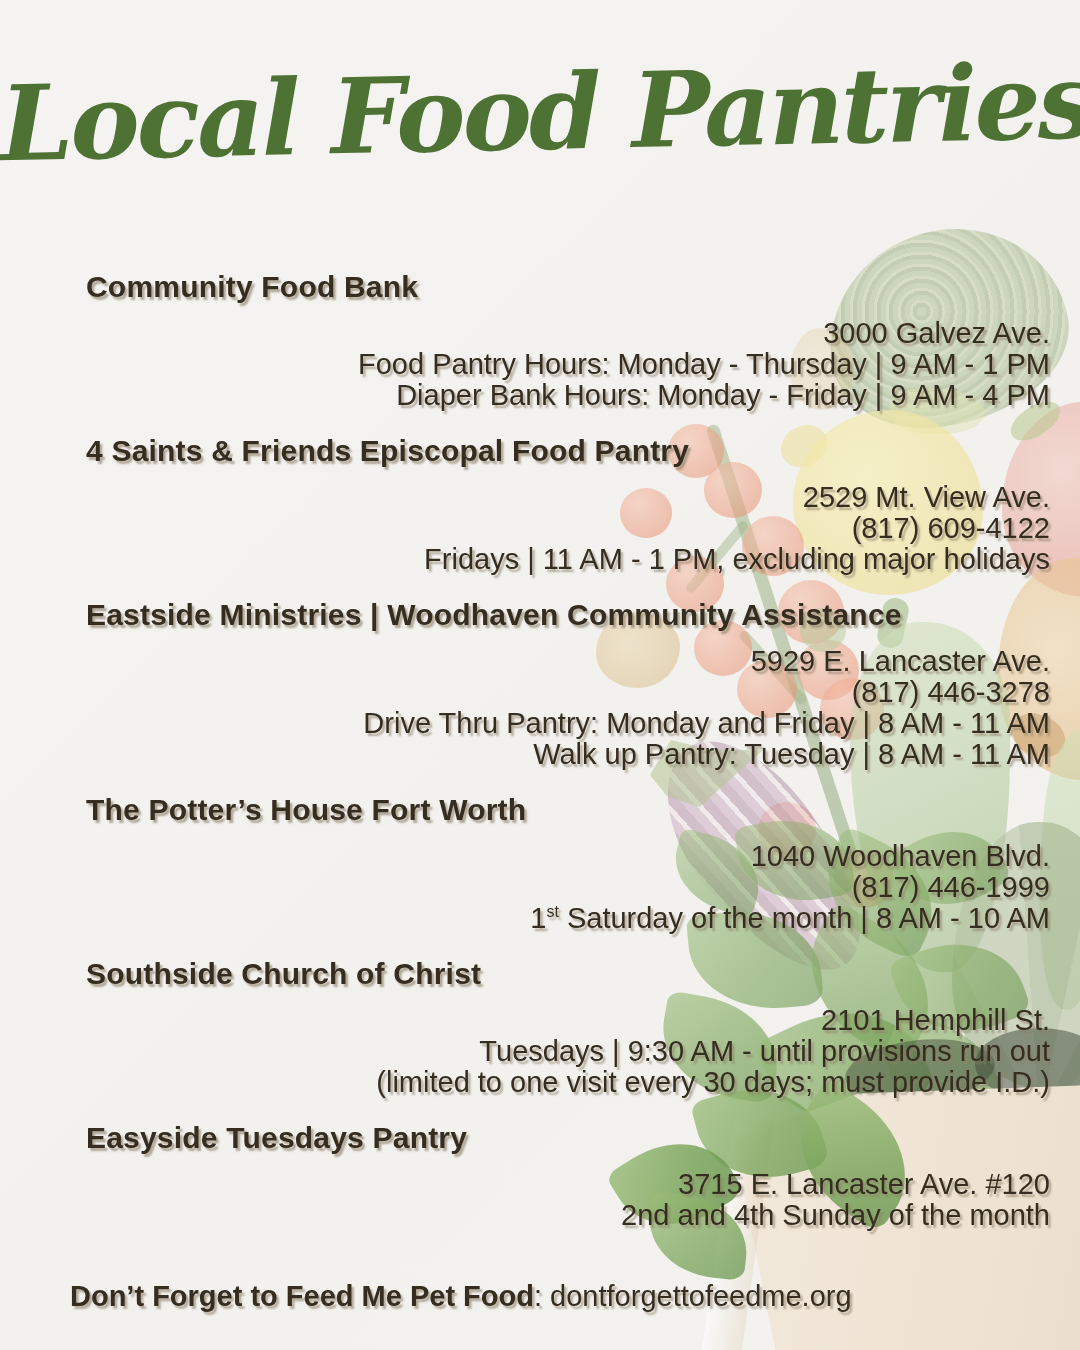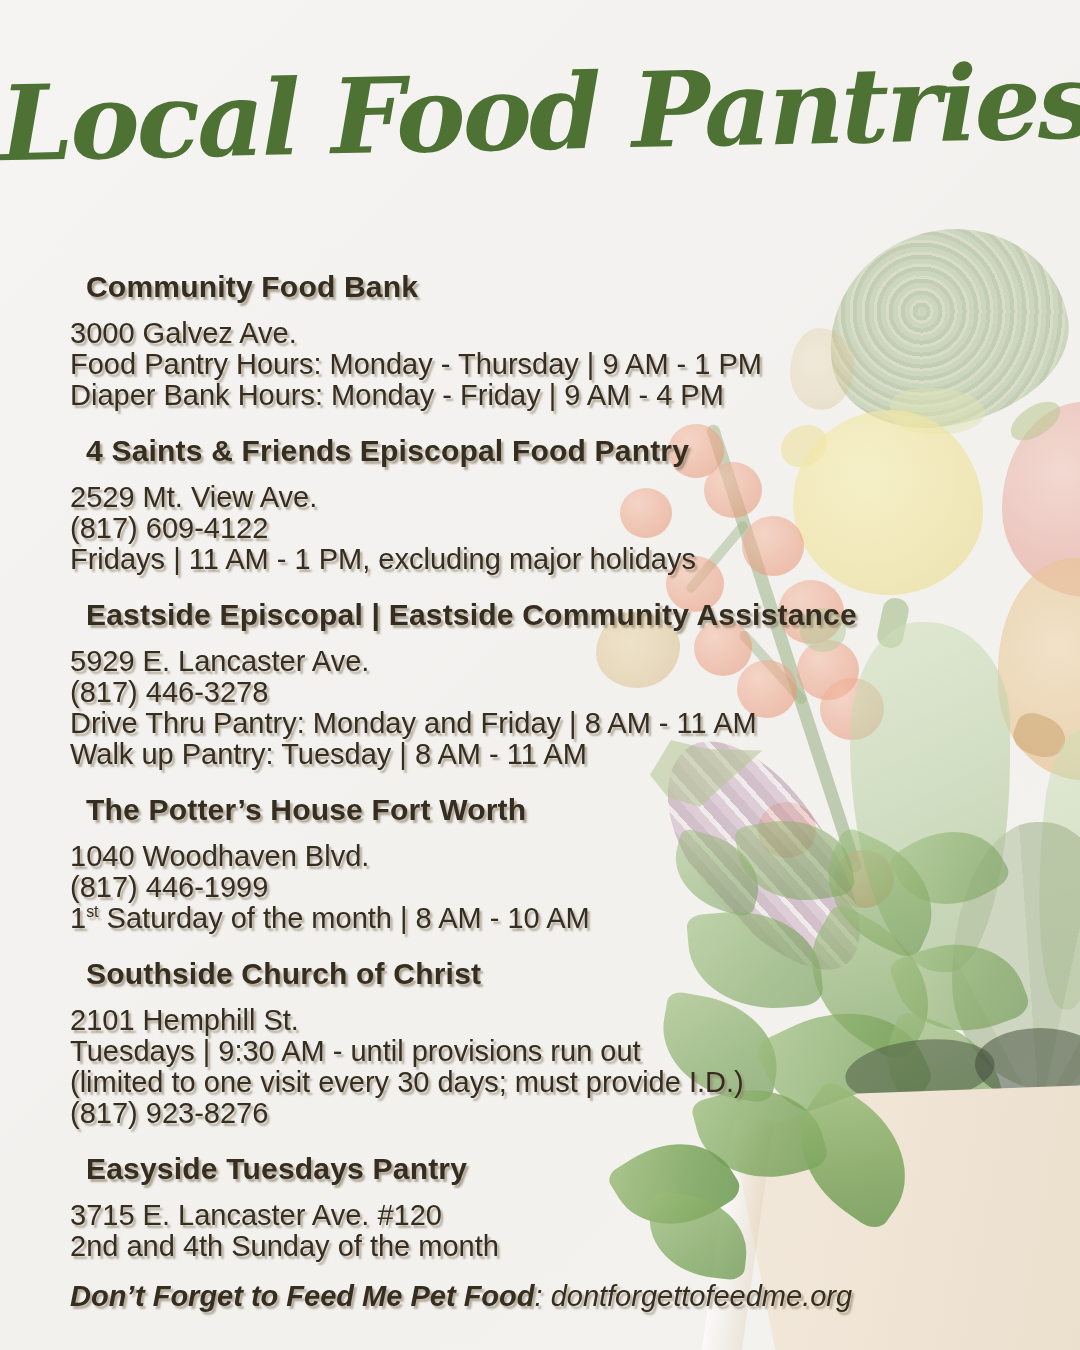--- a/index.html
+++ b/index.html
@@ -95,26 +95,26 @@
   }
   .content{position:absolute;z-index:2;left:70px;top:255px;width:980px;color:#362d21;}
   .pantry{margin:0 0 24px 0;}
   .pantry h2{
     margin:16px;font-size:30px;line-height:31px;font-weight:700;letter-spacing:.2px;white-space:nowrap;
     text-shadow:2.5px 2.5px 2px rgba(141,127,105,.65);
   }
   .pantry p{
     margin:0;font-size:29px;line-height:31px;font-weight:400;white-space:nowrap;
     text-shadow:2.5px 2.5px 2px rgba(141,127,105,.6);
+    text-align:right;
   }
   .pantry sup{font-size:.55em;line-height:0;vertical-align:super;}
   .footer{
     position:absolute;z-index:2;left:70px;top:1280px;font-size:29px;line-height:33px;color:#362d21;white-space:nowrap;
     text-shadow:2.5px 2.5px 2px rgba(141,127,105,.6);
-    font-style:italic;
   }
   .footer .b{font-weight:800;}
 </style>
 </head>
 <body>
 
 <div class="poster">
 
   <div class="photo">
     <i class="broccoli"></i>
@@ -178,38 +178,37 @@
         <p>Food Pantry Hours: Monday - Thursday | 9 AM - 1 PM</p>
         <p>Diaper Bank Hours: Monday - Friday | 9 AM - 4 PM</p>
       </section>
       <section class="pantry">
         <h2>4 Saints &amp; Friends Episcopal Food Pantry</h2>
         <p>2529 Mt. View Ave.</p>
         <p>(817) 609-4122</p>
         <p>Fridays | 11 AM - 1 PM, excluding major holidays</p>
       </section>
       <section class="pantry">
-        <h2>Eastside Episcopal | Eastside Community Assistance</h2>
+        <h2>Eastside Ministries | Woodhaven Community Assistance</h2>
         <p>5929 E. Lancaster Ave.</p>
         <p>(817) 446-3278</p>
         <p>Drive Thru Pantry: Monday and Friday | 8 AM - 11 AM</p>
         <p>Walk up Pantry: Tuesday | 8 AM - 11 AM</p>
       </section>
       <section class="pantry">
         <h2>The Potter’s House Fort Worth</h2>
         <p>1040 Woodhaven Blvd.</p>
         <p>(817) 446-1999</p>
         <p>1<sup>st</sup> Saturday of the month | 8 AM - 10 AM</p>
       </section>
       <section class="pantry">
         <h2>Southside Church of Christ</h2>
         <p>2101 Hemphill St.</p>
         <p>Tuesdays | 9:30 AM - until provisions run out</p>
         <p>(limited to one visit every 30 days; must provide I.D.)</p>
-        <p>(817) 923-8276</p>
       </section>
       <section class="pantry">
         <h2>Easyside Tuesdays Pantry</h2>
         <p>3715 E. Lancaster Ave. #120</p>
         <p>2nd and 4th Sunday of the month</p>
       </section>
     </div>
 
   <div class="footer"><span class="b">Don’t Forget to Feed Me Pet Food</span><span>: </span><span>dontforgettofeedme.org</span></div>
 

